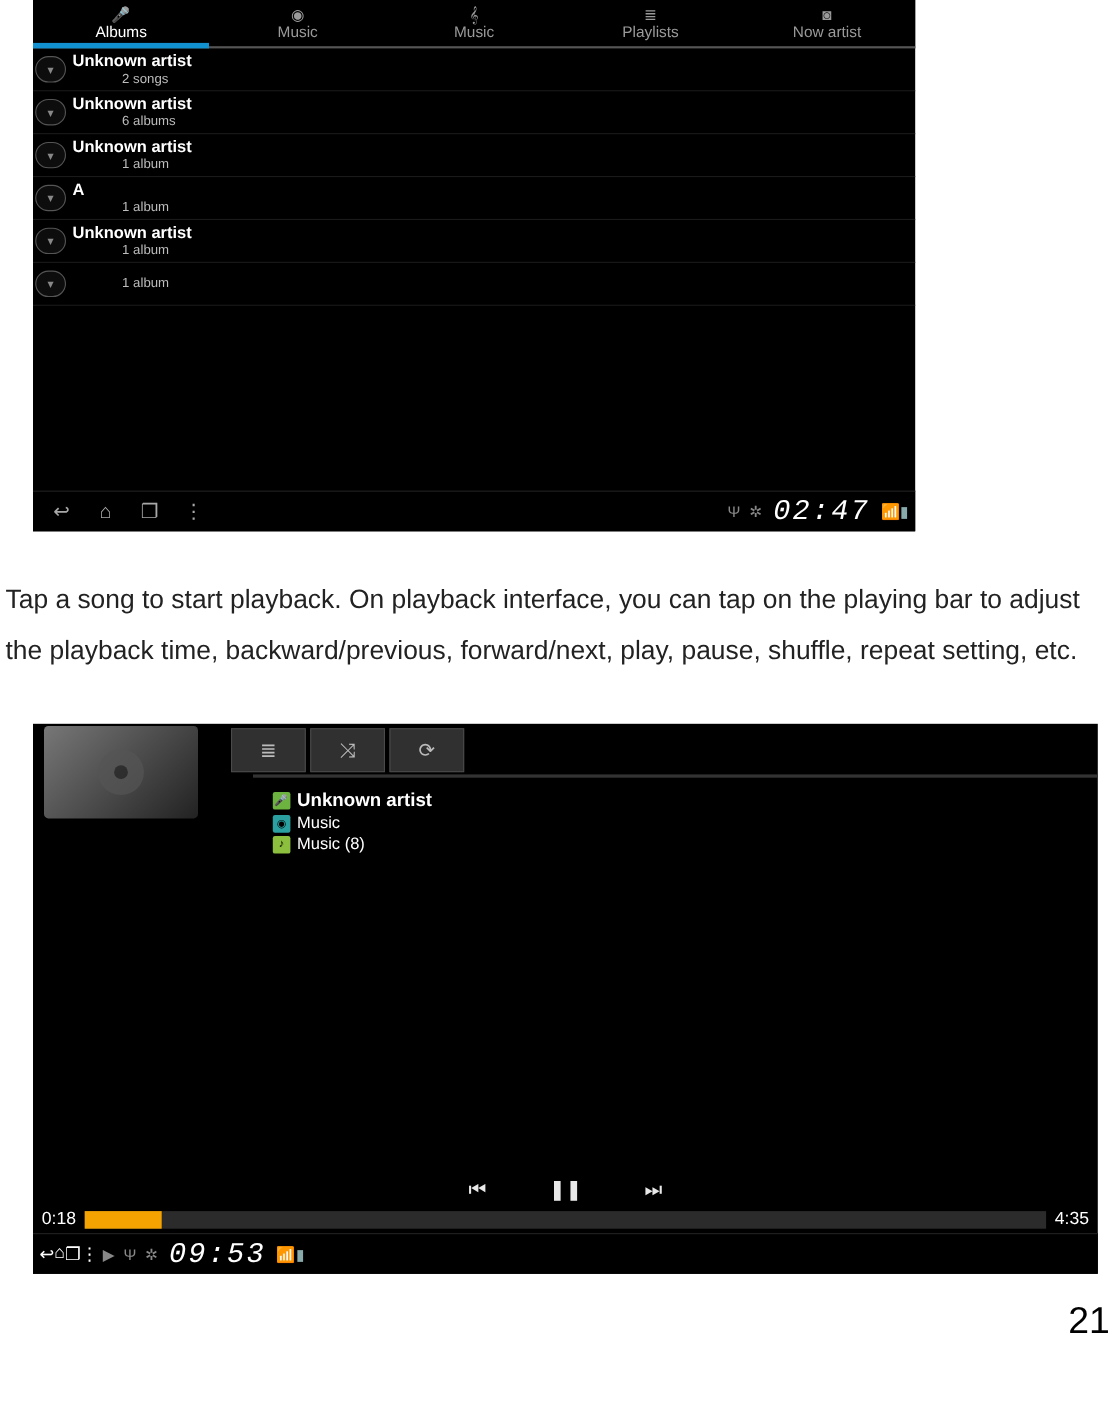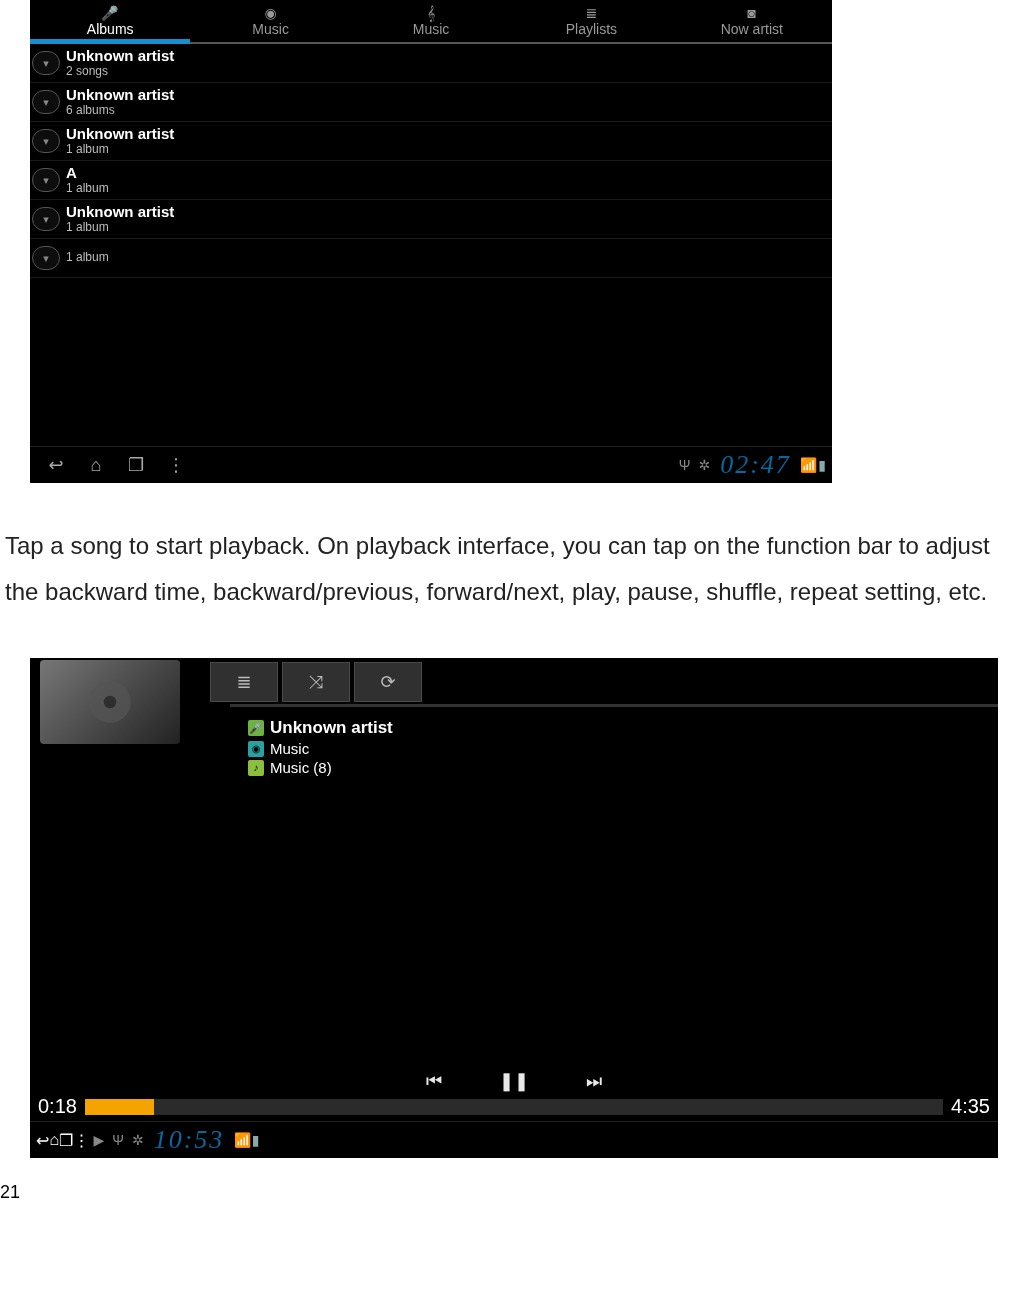--- a/index.html
+++ b/index.html
@@ -11,25 +11,25 @@
   .tabbar { display:flex; height:42px; background:#000; border-bottom:2px solid #555; }
   .tab { flex:1; display:flex; flex-direction:column; align-items:center; justify-content:center; font-size:14px; color:#9a9a9a; position:relative; }
   .tab.active { color:#fff; }
   .tab.active::after { content:""; position:absolute; bottom:-2px; left:0; right:0; height:5px; background:#1191d0; }
   .tab .glyph { font-size:14px; line-height:1; margin-bottom:1px; }
   .list { }
   .row { display:flex; align-items:center; height:38px; border-bottom:1px solid #1a1a1a; padding-left:2px; }
   .expander { width:26px; height:22px; border:1px solid #555; border-radius:12px; display:flex; align-items:center; justify-content:center; font-size:11px; color:#888; background:#0d0d0d; margin-right:6px;}
   .rowtxt { display:flex; flex-direction:column; line-height:1.15; }
   .rowtxt .t1 { font-size:15px; font-weight:bold; color:#fff; }
-  .rowtxt .t2 { font-size:12px; color:#bdbdbd; }
+  .rowtxt .t2 { font-size:12px; color:#bdbdbd;margin-left:45px; }
   .navbar { position:absolute; left:0; right:0; bottom:0; height:36px; background:#000; display:flex; align-items:center; padding:0 6px; border-top:1px solid #222;}
   .navbar .nbtn { width:40px; text-align:center; font-size:18px; color:#a8a8a8; }
   .navbar .spacer { flex:1; }
-  .clock { font-family: Liberation Serif, serif; font-size:26px; color:#0369a1; letter-spacing:2px; padding:0 6px; font-style:italic;}
+  .clock { font-family: Liberation Mono, monospace; font-size:26px; color:#ffffff; letter-spacing:2px; padding:0 6px; font-style:italic;}
   .wifi { font-size:14px; color:#8aa; padding-left:4px;}
   .usb  { font-size:14px; color:#888; padding:0 4px;}
 
   
   .para { font-size:24px; line-height:1.9; color:#222; padding: 0 5px 20px 5px; }
 
   
   .device2 { width:968px; height:500px; background:#000; position:relative; color:#fff; margin-left:30px;}
   .topstrip { height:88px; display:flex; }
   .art { width:140px; height:84px; margin:2px 30px 2px 10px; background:linear-gradient(135deg,#777,#222); border-radius:4px; display:flex; align-items:center; justify-content:center;}
@@ -37,26 +37,26 @@
   .ctrlbtns { display:flex; gap:4px; padding-top:4px;}
   .cbtn { width:66px; height:38px; background:#303030; border:1px solid #4a4a4a; display:flex; align-items:center; justify-content:center; color:#bbb; font-size:18px;}
   .thinbar { position:absolute; left:200px; right:0; top:46px; height:3px; background:#333;}
   .meta { position:absolute; left:218px; top:58px; font-size:15px;}
   .meta .line { display:flex; align-items:center; gap:6px; margin:2px 0;}
   .meta .line.b { font-weight:bold; font-size:17px;}
   .badge { width:16px; height:16px; display:inline-flex; align-items:center; justify-content:center; font-size:10px; color:#000; border-radius:2px;}
   .bg-green{background:#6db33f;} .bg-teal{background:#2aa0a0;} .bg-lime{background:#8bbf3d;}
   .transport { position:absolute; left:0; right:0; bottom:64px; height:26px; display:flex; align-items:center; justify-content:center; gap:50px;}
   .tbtn { color:#e8e8e8; font-size:18px; width:30px; text-align:center;}
-  .seek { position:absolute; left:8px; right:8px; bottom:40px; display:flex; align-items:center; font-size:20px;}
+  .seek { position:absolute; left:8px; right:8px; bottom:40px; display:flex; align-items:center; font-size:16px;}
   .seek .bar { flex:1; height:16px; background:#2b2b2b; margin:0 8px; position:relative;}
   .seek .fill{ position:absolute; left:0; top:0; bottom:0; width:8%; background:#f5a300;}
   .nav2 { position:absolute; left:0; right:0; bottom:0; height:36px; background:#000; display:flex; align-items:center; padding:0 6px; border-top:1px solid #222;}
 
-  .pagenum { text-align:left; font-size:18px; padding-top:24px;}
+  .pagenum { text-align:right; font-size:34px; padding-top:24px;}
 </style>
 </head>
 <body>
 
 <div class="page">
 
   <div class="outer-shot">
     <div class="device1">
 
       <div class="tabbar">
@@ -134,21 +134,21 @@
         <div class="nbtn">⋮</div>
         <div class="spacer"></div>
         <span class="usb">Ψ</span>
         <span class="usb">✲</span>
         <span class="clock">02:47</span>
         <span class="wifi">📶▮</span>
       </div>
     </div>
   </div>
 
-  <p class="para">Tap a song to start playback.   On playback interface, you can tap on the function bar to adjust the backward time, backward/previous, forward/next, play, pause, shuffle, repeat setting, etc.</p>
+  <p class="para">Tap a song to start playback.   On playback interface, you can tap on the playing bar to adjust the playback time, backward/previous, forward/next, play, pause, shuffle, repeat setting, etc.</p>
 
   <div class="device2">
 
     <div class="topstrip">
       <div class="art">
         <svg width="50" height="50" viewBox="0 0 24 24" fill="#ccc">
             <circle cx="12" cy="12" r="10" fill="#555"></circle>
             <circle cx="12" cy="12" r="3" fill="#222"></circle>
           </svg>
       </div>
@@ -197,19 +197,19 @@
 
     <div class="nav2">
       <div class="nbtn">↩</div>
       <div class="nbtn">⌂</div>
       <div class="nbtn">❐</div>
       <div class="nbtn">⋮</div>
       <div class="spacer"></div>
       <span class="usb">▶</span>
       <span class="usb">Ψ</span>
       <span class="usb">✲</span>
-      <span class="clock">10:53</span>
+      <span class="clock">09:53</span>
       <span class="wifi">📶▮</span>
     </div>
   </div>
 
   <div class="pagenum">21</div>
 </div>
 
 </body></html>

